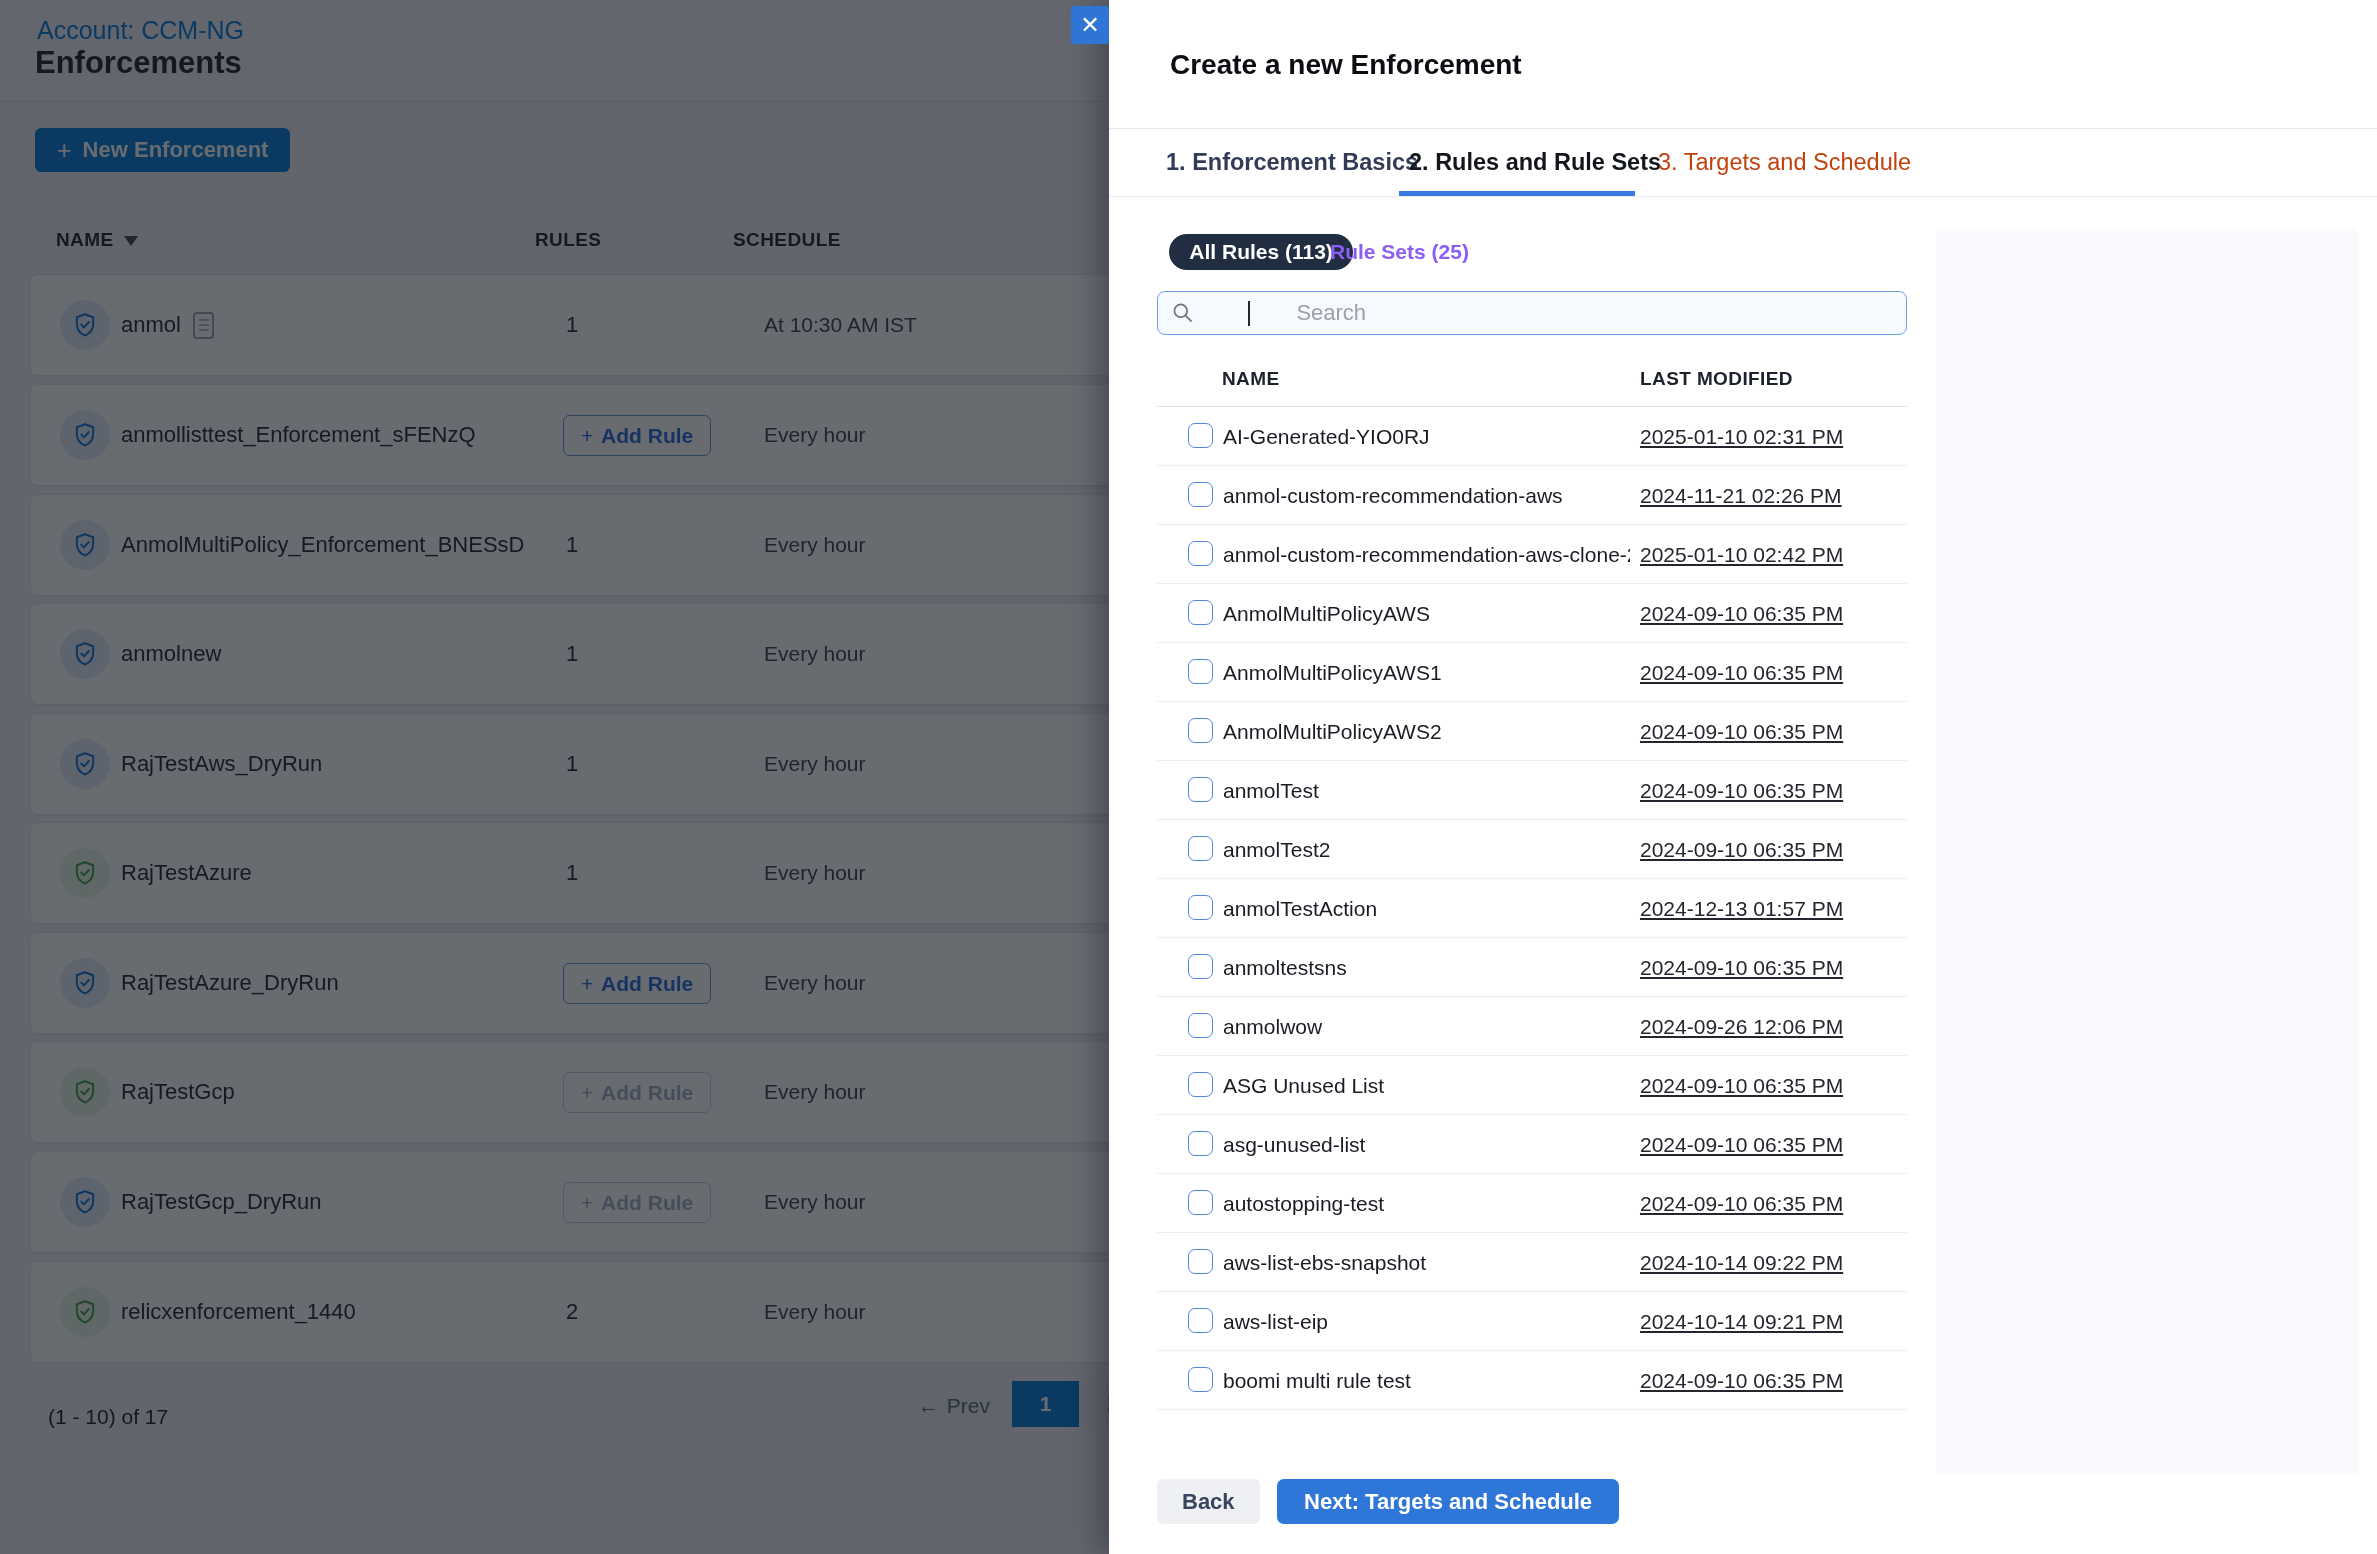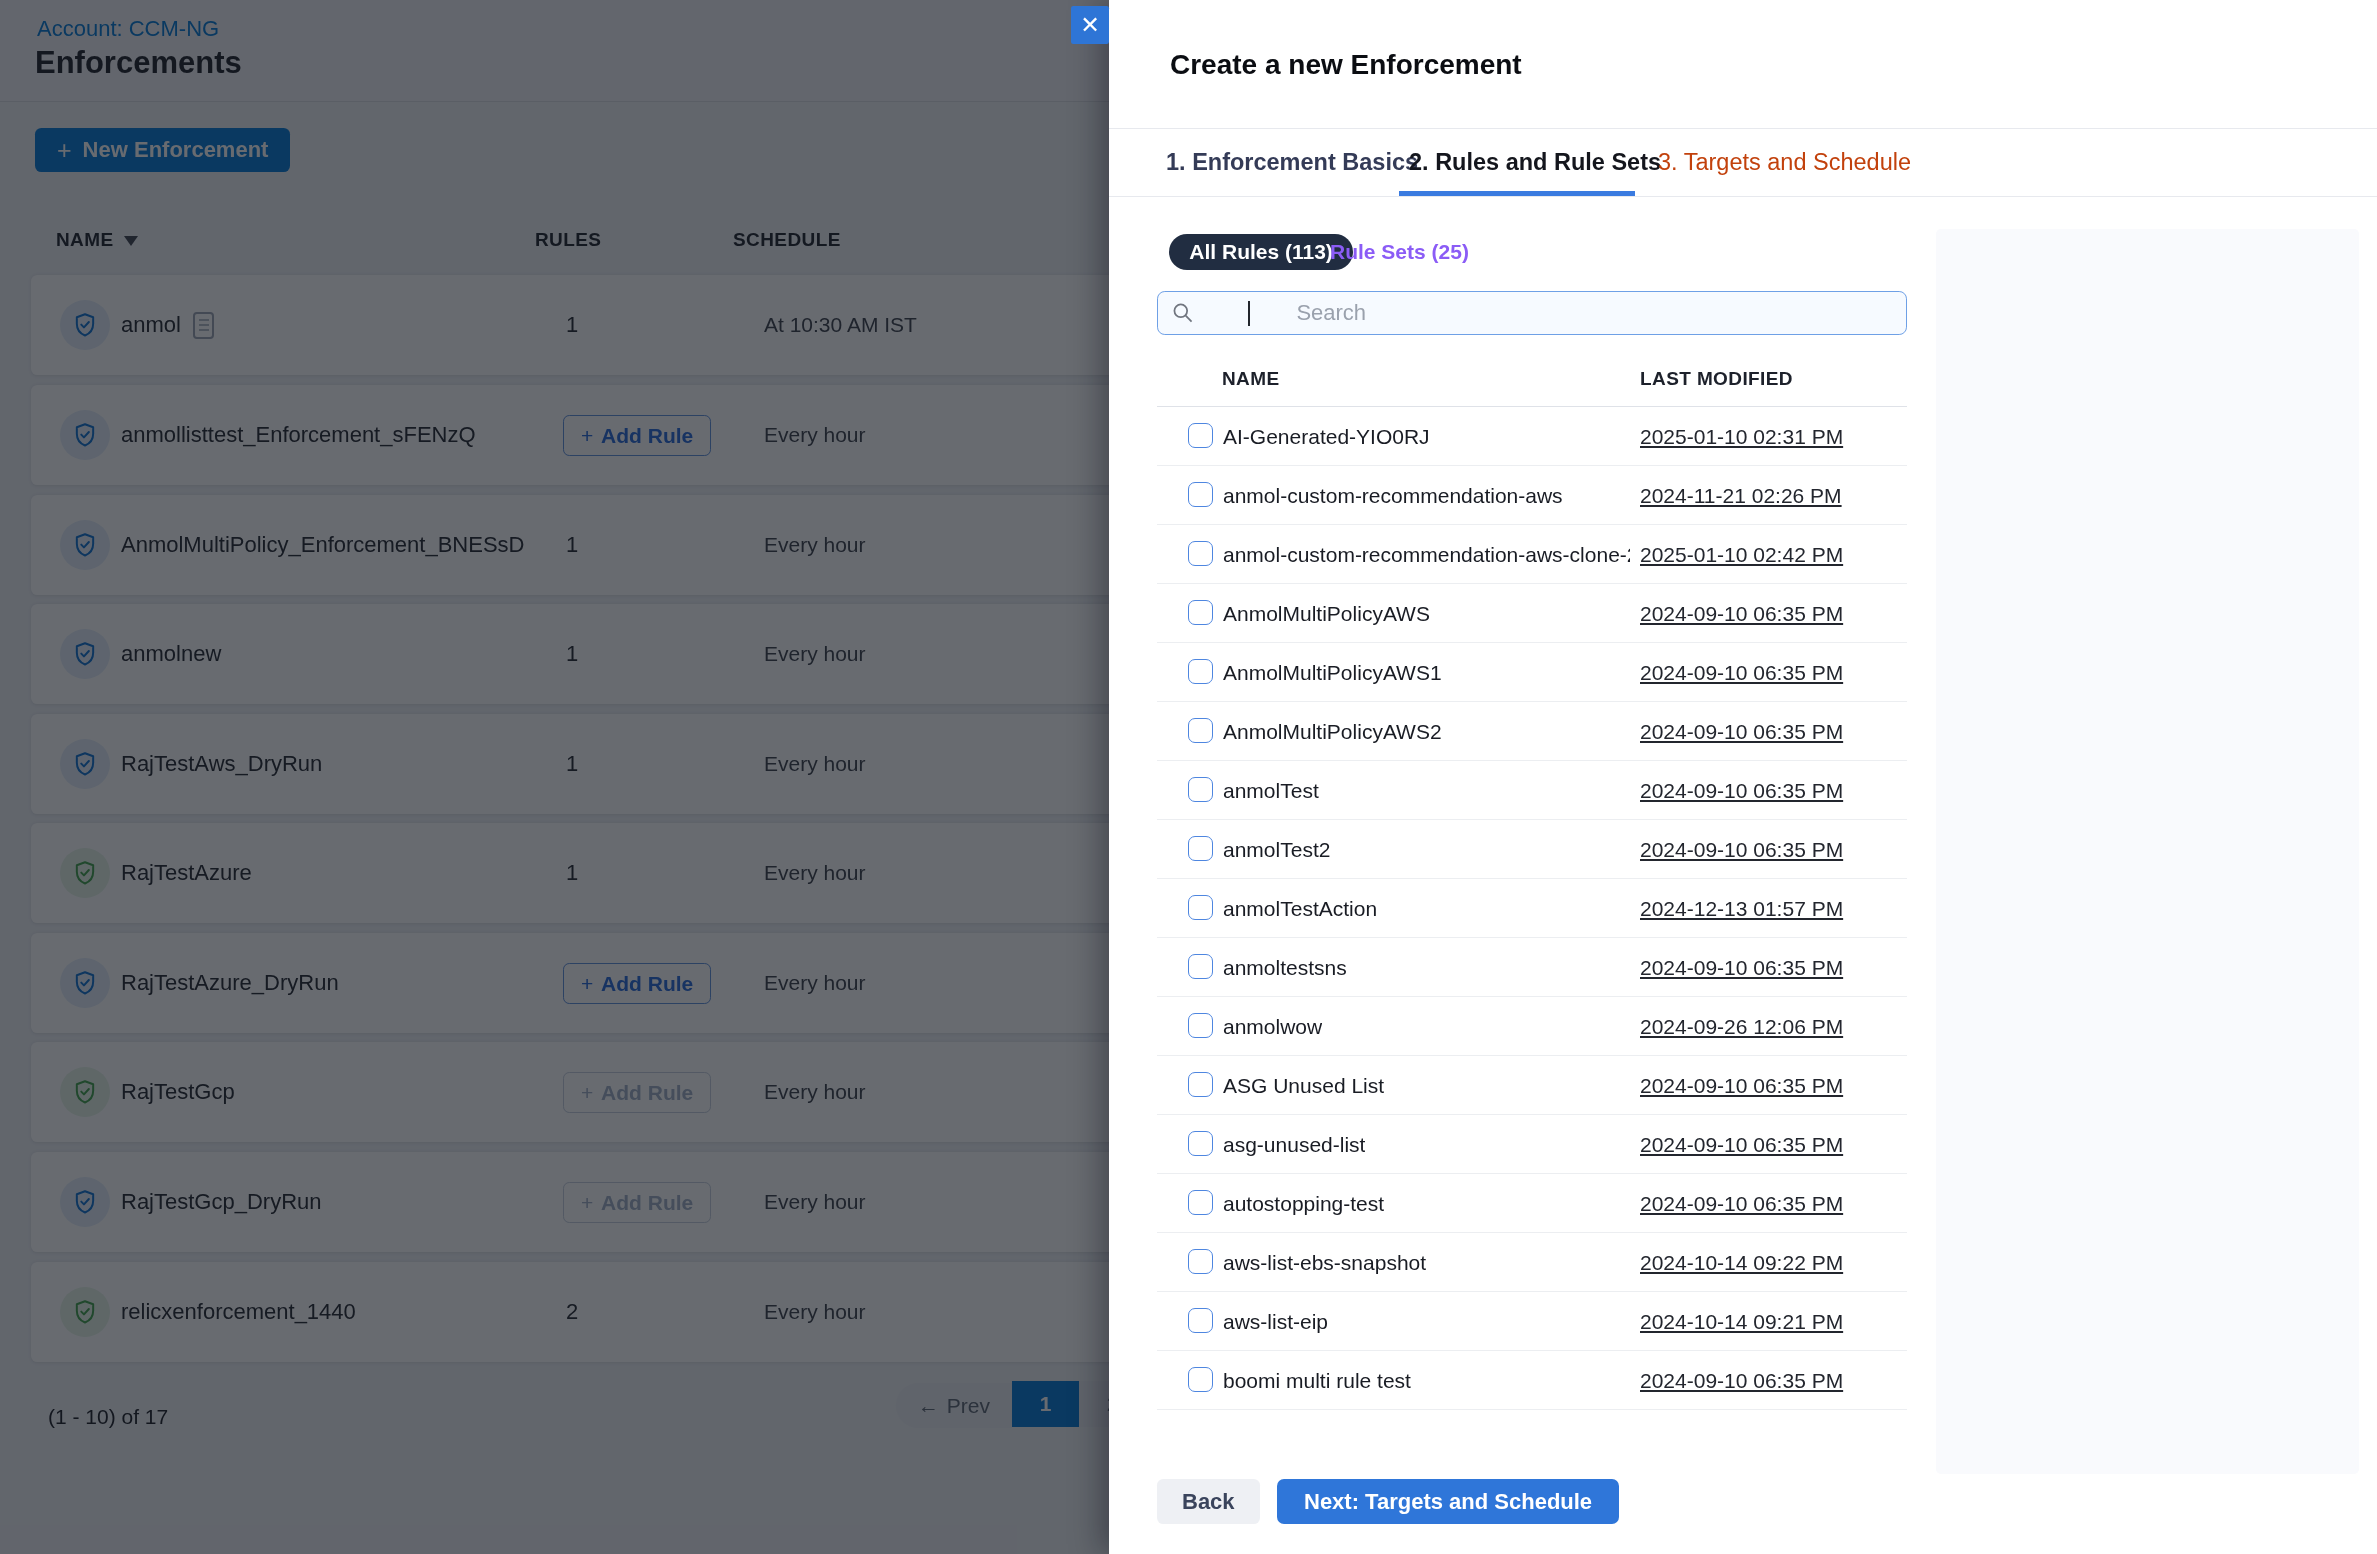--- a/index.html
+++ b/index.html
@@ -3,21 +3,21 @@
 <meta charset="utf-8">
 <style>
   * { margin:0; padding:0; box-sizing:border-box; }
   html,body { width:2377px; height:1554px; overflow:hidden; background:#eef0f4;
               font-family:"Liberation Sans", sans-serif; }
 
   
   #page { position:absolute; inset:0; background:#eef0f4; }
   .page-header { position:absolute; top:0; left:0; width:100%; height:102px;
                  border-bottom:1.6px solid #d8dbe2; background:#f1f2f6; }
-  .breadcrumb { position:absolute; left:37px; top:15.7px; font-size:22px; color:#0278d5; cursor:pointer; }
+  .breadcrumb { position:absolute; left:37px; top:15.7px; font-size:25px; color:#0278d5; cursor:pointer; }
   .page-title { position:absolute; left:35px; top:45px; font-size:31px; font-weight:700; color:#1c1f28; }
   .new-btn { position:absolute; left:35px; top:128px; height:44px; padding:0 22px;
              background:#0278d5; border:none; border-radius:6.3px; color:#fff;
              font-size:22px; font-weight:700; display:flex; align-items:center; gap:11px;
              font-family:inherit; cursor:pointer; }
   .col-head { position:absolute; top:229px; font-size:19px; font-weight:700; color:#1d212b; letter-spacing:0.4px; }
   .sort-arrow { position:absolute; left:124px; top:236px; width:0; height:0;
                 border-left:7.8px solid transparent; border-right:7.8px solid transparent;
                 border-top:10.2px solid #3c414d; }
   .card { position:absolute; left:31px; width:2316px; height:100px; background:#ffffff;

